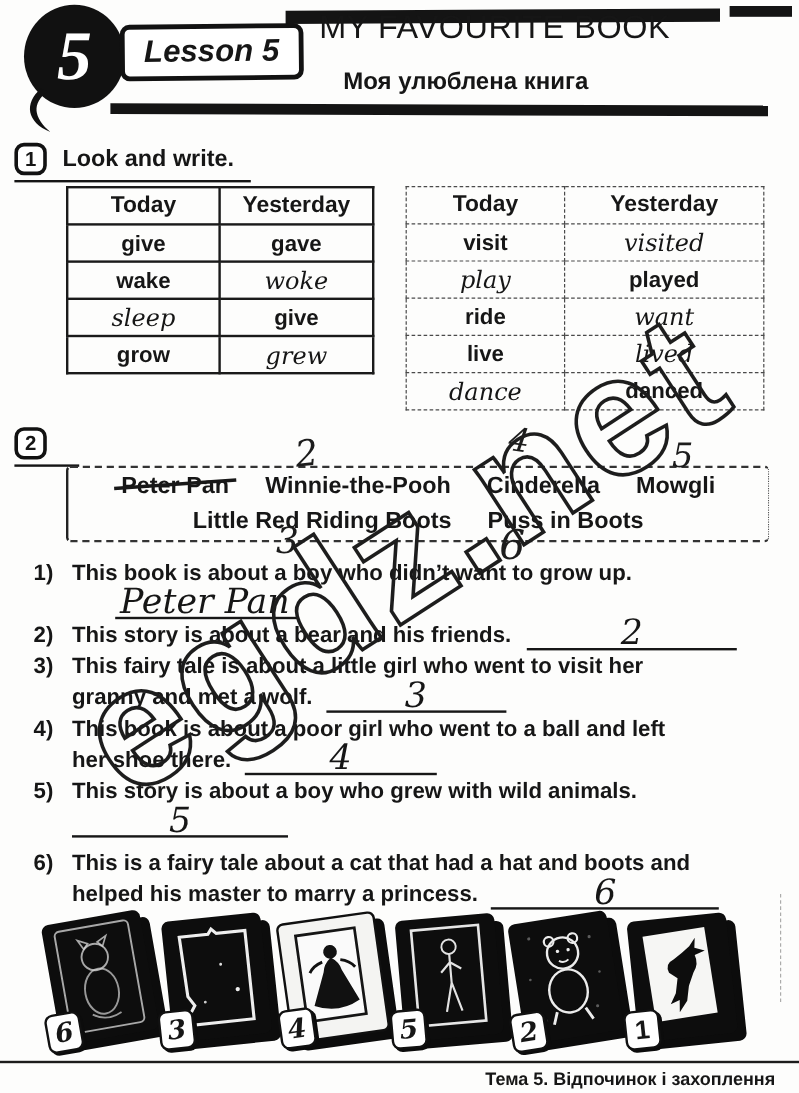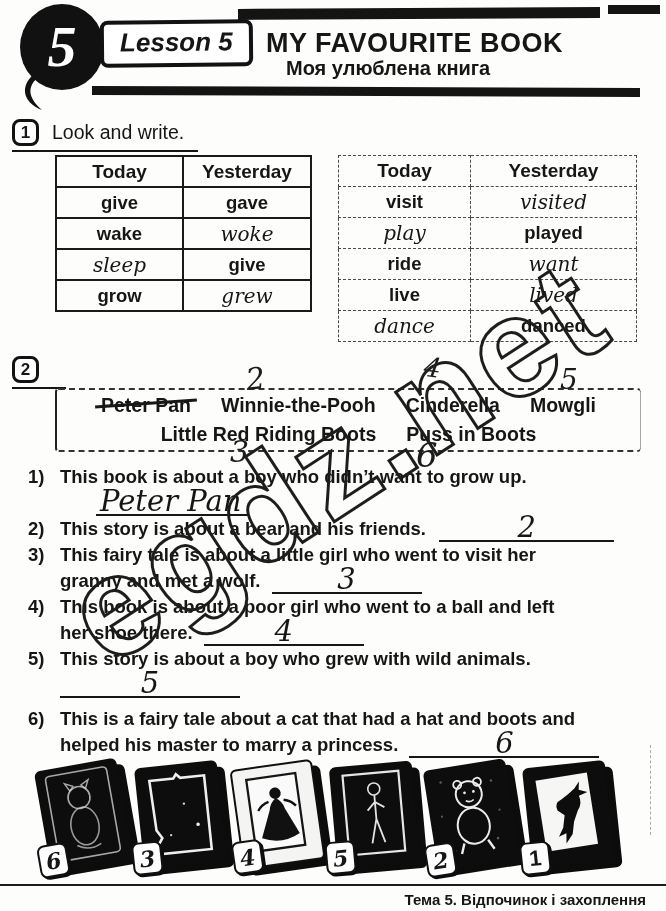--- a/index.html
+++ b/index.html
@@ -10,30 +10,30 @@
     background:#fdfdfc; color:#161616; overflow:hidden;
   }
   
   .bar { position:absolute; background:#141414; }
   .unit-badge { position:absolute; left:12px; top:2px; }
   .lesson-box {
     position:absolute; left:100px; top:20px; border:4px solid #121212;
     border-radius:8px; padding:3px 16px 5px; font-size:26px; font-weight:bold;
     font-style:italic; transform:rotate(-0.6deg); background:#fff;
   }
-  .main-title { position:absolute; left:266px; top:28px; font-size:27px; font-weight:bold; letter-spacing:0.5px; }
+  .main-title { position:absolute; left:266px; top:8px; font-size:27px; font-weight:normal; letter-spacing:0.5px; }
   .sub-title  { position:absolute; left:266px; top:57px; font-size:20px; font-weight:bold;margin-left:20px; }
   
   .ex-head { position:absolute; display:flex; align-items:center; border-bottom:2.5px solid #151515; padding:0 14px 4px 0; }
   .ex-num {
     width:27px; height:27px; border:3.5px solid #121212; border-radius:8px;
     display:flex; align-items:center; justify-content:center;
     font-size:17px; font-weight:bold; margin-right:13px; background:#fff;
   }
-  .ex-label { font-size:19.5px; font-weight:normal; }
+  .ex-label { font-size:19.5px; font-weight:bold; }
   
   table.vtab { position:absolute; border-collapse:collapse; background:transparent; }
   .vtab th, .vtab td { border:2.5px solid #1a1a1a; text-align:center; height:31px; padding:0 6px; }
   .vtab th { font-size:19px; font-weight:bold; }
   .vtab td { font-size:18.5px; font-weight:bold; }
   table.vtab.faint th, table.vtab.faint td { border:1.6px dashed #4a4a4a; }
   .c1 { width:127px; } .c2 { width:128px; }
   .r1 { width:132px; } .r2 { width:166px; }
   .hand { font-family:"DejaVu Serif", serif; font-style:italic; font-weight:400; }
   td .hand { font-size:20px; }

